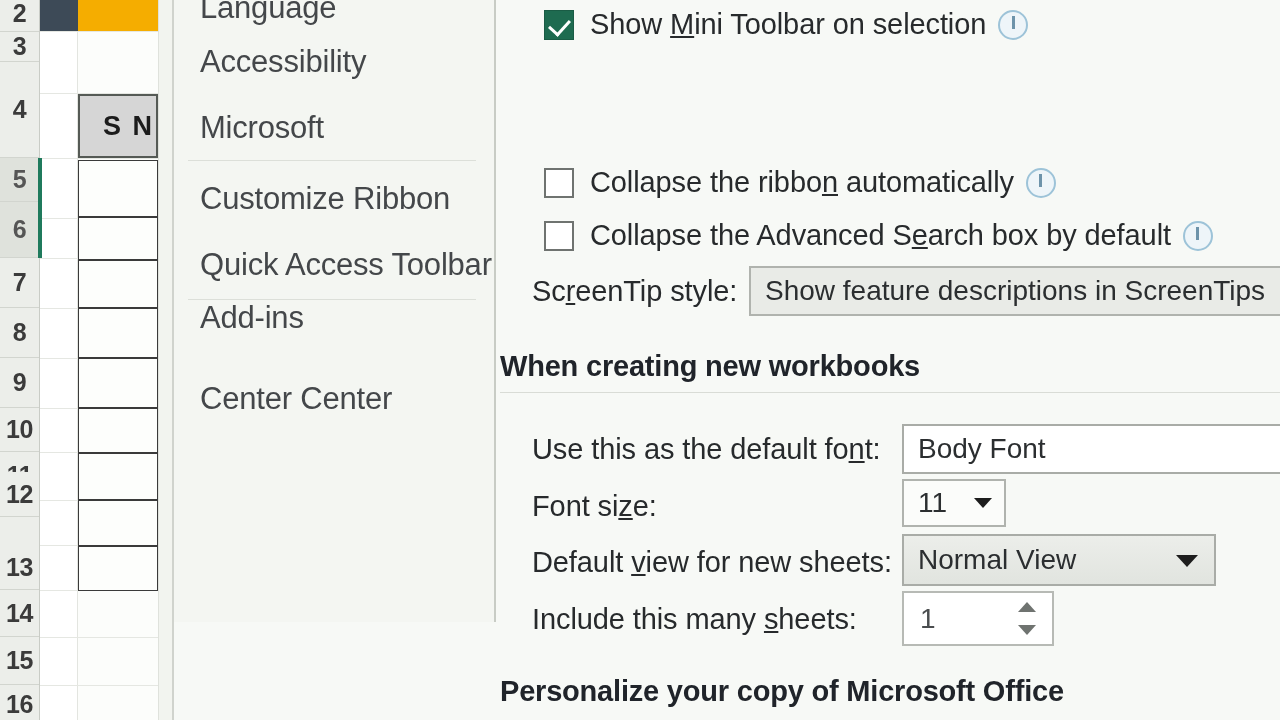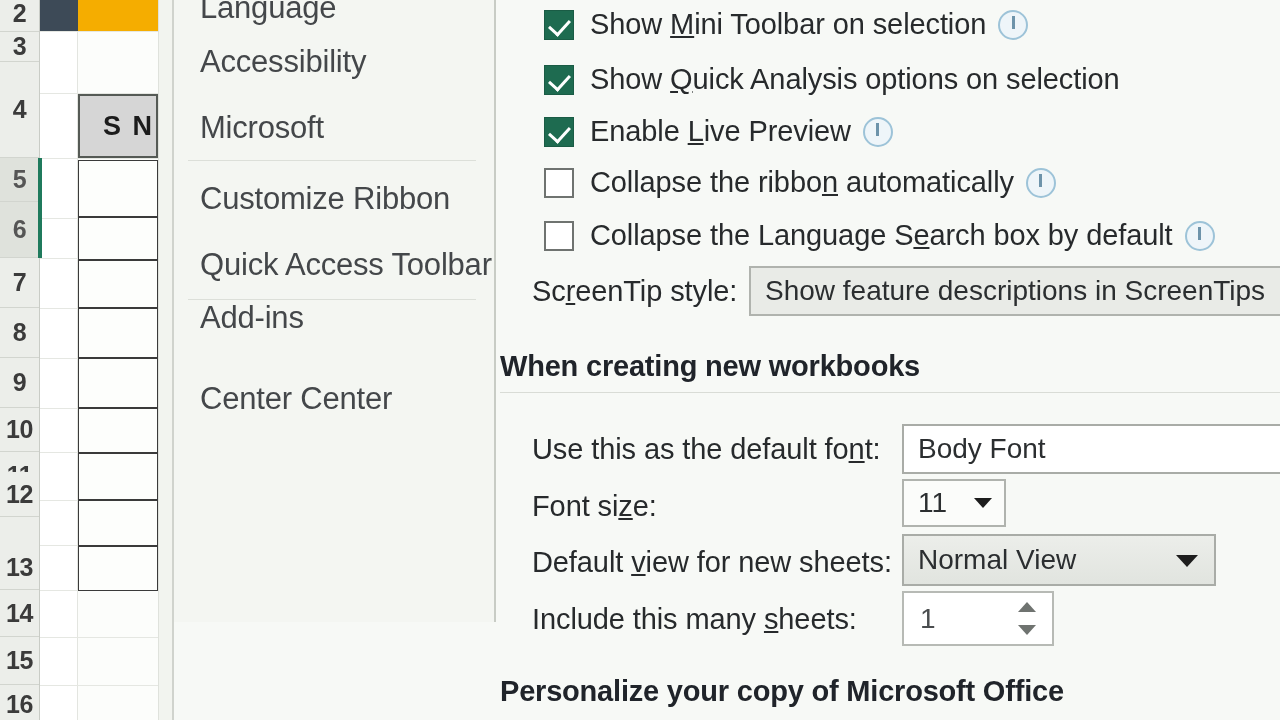--- a/index.html
+++ b/index.html
@@ -403,40 +403,31 @@
     </nav>
 
     <section id="content">
 
       <div class="opt-row" style="top:8px">
         <span class="cbx on"></span>
         <span class="opt-label"><span>Show </span><u>M</u><span>ini Toolbar on selection</span></span>
         <span class="info-ic"></span>
       </div>
 
-      <div class="opt-row" style="top:63px">
-        <span class="cbx on"></span>
-        <span class="opt-label"><span>Show </span><u>Q</u><span>uick Analysis options on selection</span></span>
-      </div>
-
-      <div class="opt-row" style="top:115px">
-        <span class="cbx on"></span>
-        <span class="opt-label"><span>Enable </span><u>L</u><span>ive Preview</span></span>
-        <span class="info-ic"></span>
-      </div>
+
 
       <div class="opt-row" style="top:166px">
         <span class="cbx off"></span>
         <span class="opt-label"><span>Collapse the ribbo</span><u>n</u><span> automatically</span></span>
         <span class="info-ic"></span>
       </div>
 
       <div class="opt-row" style="top:219px">
         <span class="cbx off"></span>
-        <span class="opt-label"><span>Collapse the Language S</span><u>e</u><span>arch box by default</span></span>
+        <span class="opt-label"><span>Collapse the Advanced S</span><u>e</u><span>arch box by default</span></span>
         <span class="info-ic"></span>
       </div>
 
       <div class="fld-label" style="top:275px"><span>Sc</span><u>r</u><span>eenTip style:</span></div>
       <div class="combo" style="left:251px; top:266px; width:540px; height:50px; border-color:#b0b3ae; background:#e9ebe7;">Show feature descriptions in ScreenTips</div>
 
       <div class="sect-head" style="top:350px">When creating new workbooks</div>
       <div class="sect-rule" style="top:392px; width:780px"></div>
 
       <div class="fld-label" style="top:433px"><span>Use this as the default fo</span><u>n</u><span>t:</span></div>

